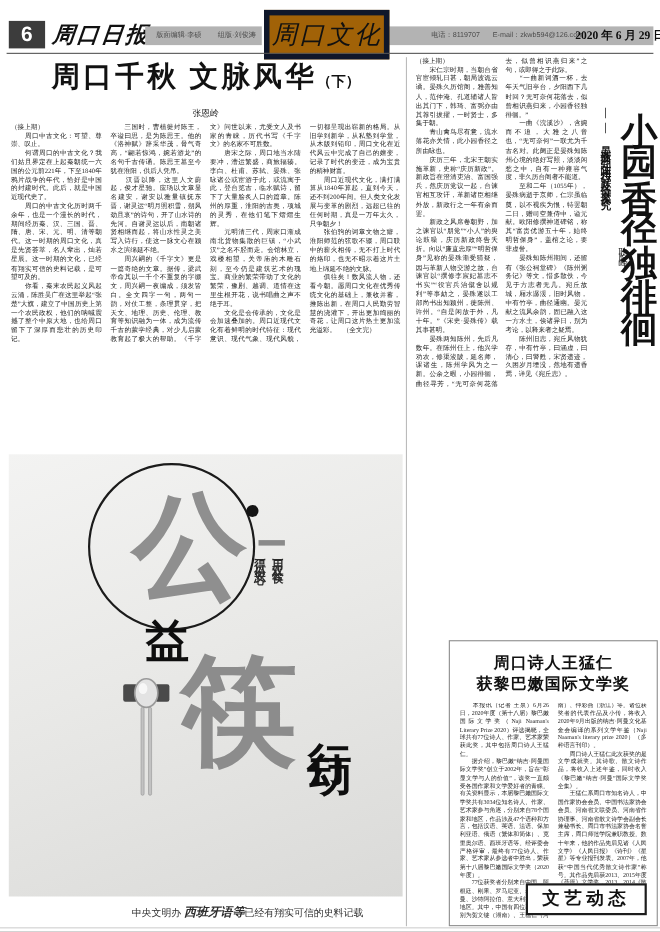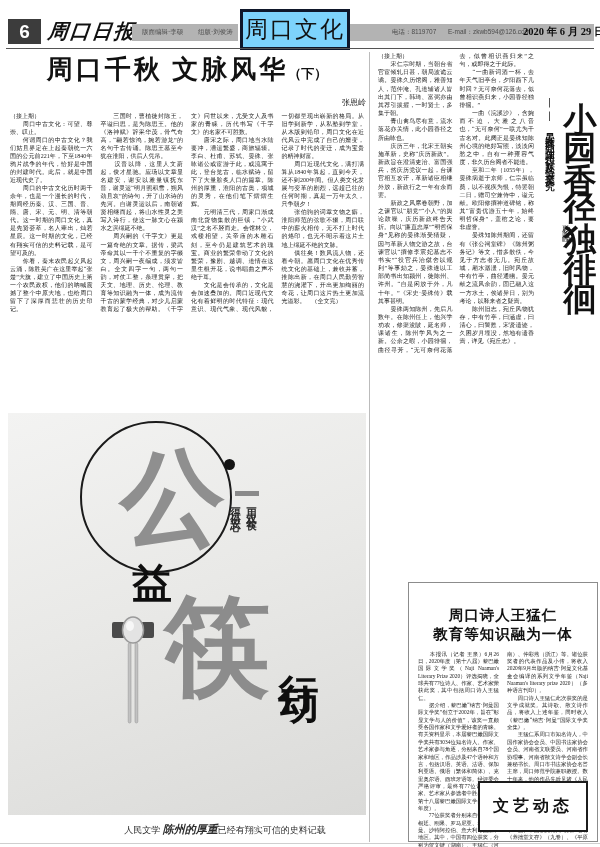--- a/index.html
+++ b/index.html
@@ -10,31 +10,31 @@
   .pageno{position:absolute;left:8px;top:19px;width:33px;height:25px;background:#3c3c3c;
           color:#fff;font-family:"Liberation Sans",sans-serif;font-weight:bold;font-size:19px;
           display:flex;align-items:center;justify-content:center;}
   .masthead{position:absolute;left:48px;top:18px;font-size:20px;font-weight:bold;font-style:italic;
             letter-spacing:2px;transform:skewX(-6deg);white-space:nowrap;}
   .graybar-l{position:absolute;left:132px;top:24px;width:106px;height:17px;background:#b3b3b3;}
   .graybar-r{position:absolute;left:348px;top:24px;width:246px;height:17px;background:#b3b3b3;}
   .hdr-small{position:absolute;top:28px;font-size:6.5px;color:#4c4c4c;
              font-family:"Liberation Sans",sans-serif;white-space:nowrap;}
   .hdr-date{position:absolute;top:25px;font-size:10.5px;font-weight:bold;color:#0d0d0d;white-space:nowrap;}
-  .section-box{position:absolute;left:240px;top:9px;width:104px;height:35px;background:#7dd3fc;
-               border:3px solid #0f172a;display:flex;align-items:center;justify-content:center;
-               font-size:23px;letter-spacing:2px;font-weight:500;}
+  .section-box{position:absolute;left:240px;top:9px;width:104px;height:35px;background:#a16207;
+               border:5px solid #0f172a;display:flex;align-items:center;justify-content:center;
+               font-size:23px;letter-spacing:2px;font-weight:500;font-style:italic;}
   .hdr-rule{position:absolute;left:6px;right:6px;top:48px;border-top:1px solid #555;}
   .bottom-rule{position:absolute;left:0;right:0;top:843px;border-top:1px solid #cfcfcf;}
   .vdiv{position:absolute;left:369px;top:52px;height:790px;border-left:1px solid #bbb;}
   
   .m-head{position:absolute;left:8px;top:54px;width:358px;text-align:center;}
   .m-title{font-size:26px;font-weight:900;letter-spacing:3px;line-height:1.2;text-align:right;}
   .m-title-suffix{font-size:13px;font-weight:700;letter-spacing:0;}
-  .m-author{position:absolute;left:8px;top:97px;width:358px;text-align:right;font-size:8px;color:#222;}
+  .m-author{position:absolute;left:8px;top:97px;width:358px;text-align:center;font-size:8px;color:#222;}
   .m-body{position:absolute;left:10px;top:112px;width:354px;height:294px;
           column-count:4;column-gap:8px;font-size:6px;line-height:1.34;text-align:justify;
           white-space:pre-line;overflow:hidden;color:#1c1c1c;}
   
   .ra-text{position:absolute;left:378px;top:52px;width:156px;height:518px;
            column-count:2;column-gap:7px;font-size:6px;line-height:1.36;text-align:justify;
            white-space:pre-line;overflow:hidden;color:#1c1c1c;}
   .ra-title{position:absolute;right:4px;top:76px;writing-mode:vertical-rl;
             font-size:33px;font-weight:800;letter-spacing:30px;line-height:1;}
   .ra-subtitle{position:absolute;right:44px;top:98px;writing-mode:vertical-rl;
@@ -61,25 +61,25 @@
   .ad-xd{position:absolute;left:264px;top:230px;writing-mode:vertical-rl;font-size:40px;
          font-weight:900;letter-spacing:10px;color:#0e0e0e;font-family:"Liberation Sans",sans-serif;}
   .ad-utensil{position:absolute;left:103px;top:202px;}
   .ad-tag{position:absolute;left:0;right:0;top:348px;text-align:center;font-size:15px;font-weight:900;
           letter-spacing:1px;color:#161616;font-family:"Liberation Sans",sans-serif;}
   .credit{position:absolute;left:70px;top:822px;width:310px;text-align:center;font-size:9px;
           color:#2e2e2e;font-family:"Liberation Sans",sans-serif;white-space:nowrap;}
   .credit .brand{font-family:"Liberation Serif",serif;font-style:italic;font-weight:bold;font-size:11px;}
   
   .aw{position:absolute;left:408px;top:582px;width:188px;height:258px;border:1px solid #8c8c8c;background:#fff;}
-  .aw-title{margin-top:23px;text-align:center;font-size:14.5px;font-weight:900;line-height:1.3;letter-spacing:1px;}
+  .aw-title{margin-top:11px;text-align:center;font-size:14.5px;font-weight:900;line-height:1.3;letter-spacing:1px;}
   .aw-body{margin:7px 9px 0 9px;height:200px;column-count:2;column-gap:8px;font-size:5.4px;
            line-height:1.36;text-align:justify;white-space:pre-line;overflow:hidden;color:#1c1c1c;}
   .aw-tag{position:absolute;right:9px;bottom:9px;background:#fff;border:2px solid #1c1c1c;
-          padding:13px 13px;font-size:16px;font-weight:900;letter-spacing:4px;
+          padding:2px 13px;font-size:16px;font-weight:900;letter-spacing:4px;
           font-family:"Liberation Sans",sans-serif;}
 </style>
 </head>
 <body>
 
 <div class="page">
 
   <div class="hdr">
     <div class="pageno">6</div>
     <div class="masthead">周口日报</div>
@@ -143,27 +143,27 @@
     <svg class="ad-utensil" width="44" height="112" viewBox="0 0 44 112">
       <rect x="1" y="7" width="13" height="16" rx="2" fill="#4a4a4a"></rect>
       <rect x="30" y="7" width="13" height="16" rx="2" fill="#4a4a4a"></rect>
       <ellipse cx="22" cy="15" rx="10.5" ry="13" fill="#e3e3e3" stroke="#9a9a9a" stroke-width="1.5"></ellipse>
       <ellipse cx="19" cy="11" rx="4" ry="5" fill="#f7f7f7"></ellipse>
       <rect x="17.2" y="28" width="2.8" height="80" rx="1.4" fill="#c2c2c2" stroke="#8f8f8f" stroke-width="0.5"></rect>
       <rect x="24" y="28" width="2.8" height="80" rx="1.4" fill="#c2c2c2" stroke="#8f8f8f" stroke-width="0.5"></rect>
     </svg>
   </div>
   <div class="credit">
-    <span>人民文学</span>
-    <span class="brand">陈州的厚重</span><span>已经有翔实可信的史料记载</span>
+    <span>中央文明办</span>
+    <span class="brand">西班牙语等</span><span>已经有翔实可信的史料记载</span>
   </div>
 
   <div class="aw">
     <div class="aw-title">周口诗人王猛仁</div>
-    <div class="aw-title" style="margin-top:0;">教育等知识融为一体</div>
+    <div class="aw-title" style="margin-top:0;">获黎巴嫩国际文学奖</div>
     <div class="aw-body">　　本报讯（记者 王泉）6月26日，2020年度（第十八届）黎巴嫩国际文学奖（Naji Naaman's Literary Prize 2020）评选揭晓，全球共有77位诗人、作家、艺术家荣获此奖，其中包括周口诗人王猛仁。
 　　据介绍，黎巴嫩“纳吉·阿曼国际文学奖”创立于2002年，旨在“彰显文学与人的价值”，该奖一直颇受各国作家和文学爱好者的青睐。有关资料显示，本届黎巴嫩国际文学奖共有3034位知名诗人、作家、艺术家参与角逐，分别来自78个国家和地区，作品涉及47个语种和方言，包括汉语、英语、法语、保加利亚语、俄语（繁体和简体）、克里奥尔语、西班牙语等。经评委会严格评审，最终有77位诗人、作家、艺术家从参选者中胜出，荣获第十八届黎巴嫩国际文学奖（2020年度）。
 　　77位获奖者分别来自中国、阿根廷、刚果、罗马尼亚、老挝、阿曼、沙特阿拉伯、意大利等国家和地区。其中，中国有四位获奖，分别为贺文键（湖南）、王猛仁（河南）、仲彩燕（浙江）等。诸位获奖者的代表作品及小传，将收入2020年9月出版的纳吉·阿曼文化基金会编译的系列文学年鉴（Naji Naaman's literary prize 2020）（多种语言刊印）。
 　　周口诗人王猛仁此次获奖的是文学成就奖。其诗歌、散文诗作品，将收入上述年鉴，同时收入《黎巴嫩“纳吉·阿曼”国际文学奖全集》。
 　　王猛仁系周口市知名诗人，中国作家协会会员、中国书法家协会会员、河南省文联委员、河南省作协理事、河南省散文诗学会副会长兼秘书长、周口市书法家协会名誉主席，周口师范学院兼职教授。数十年来，他的作品先后见诸《人民文学》《人民日报》《诗刊》《星星》等专业报刊发表。2007年，他获“中国当代优秀散文诗作家”称号。其作品先后获2013、2015年度《莽原》文学奖，2013、2014《散文诗》月刊年度奖，2017年度（第十一届）中国散文诗天马奖。著有《养拙堂文存》（九卷）、《平原书》《平原歌者》《平原善辞》等。②6</div>
     <div class="aw-tag">文艺动态</div>
   </div>
 
 </div>
 

